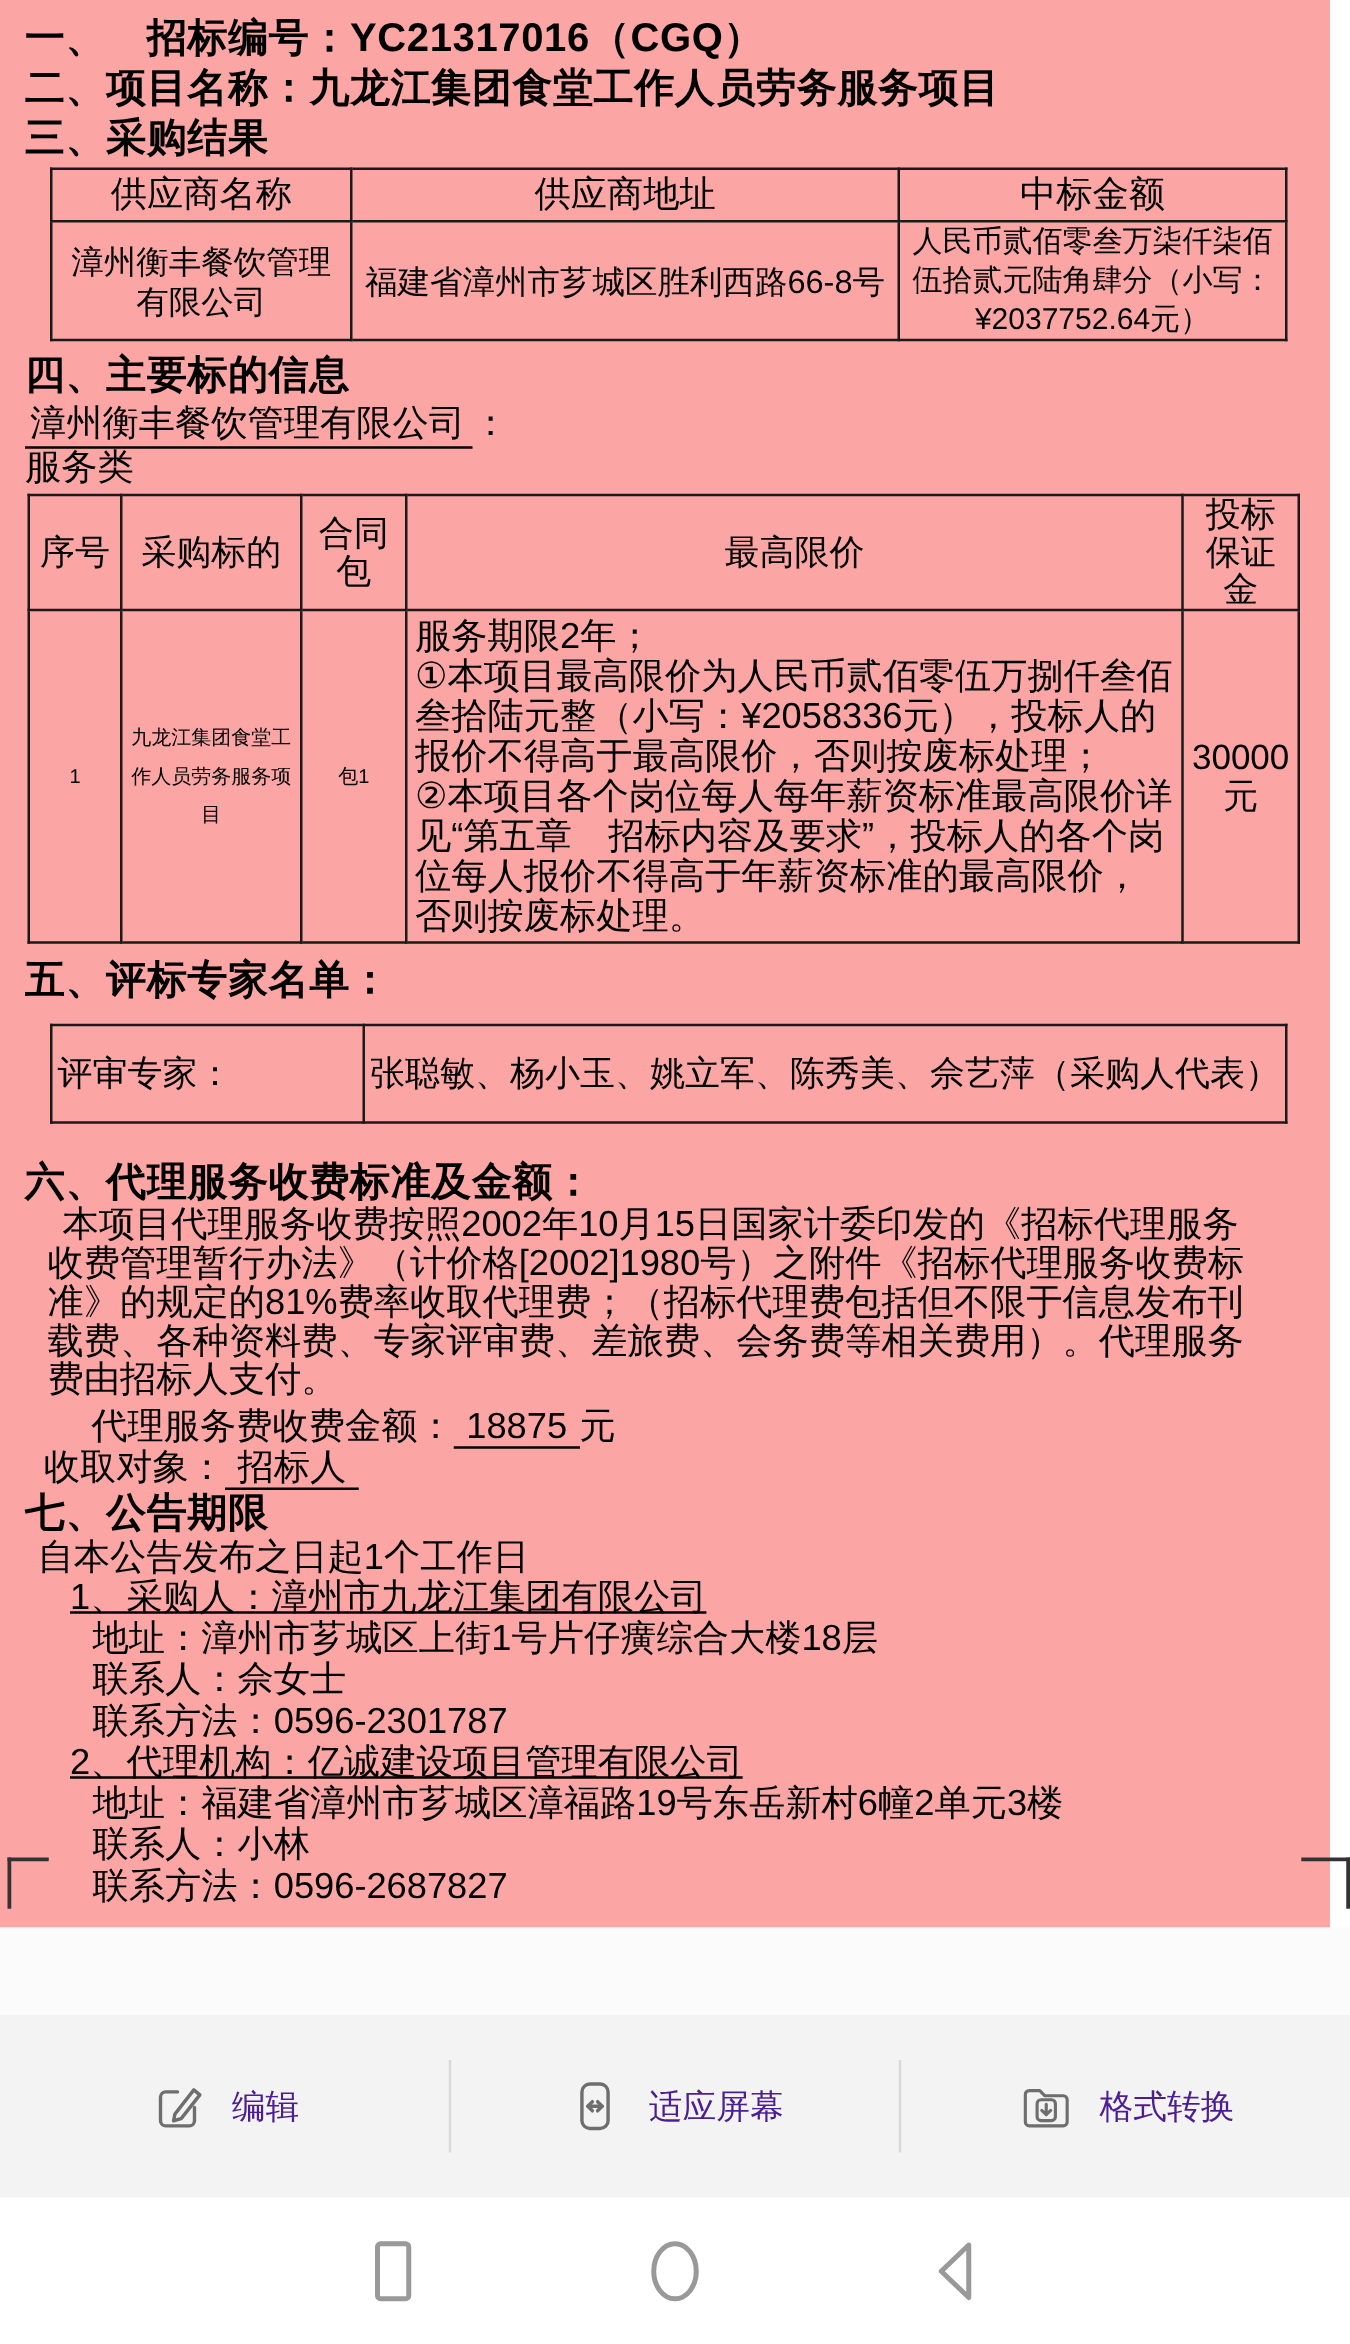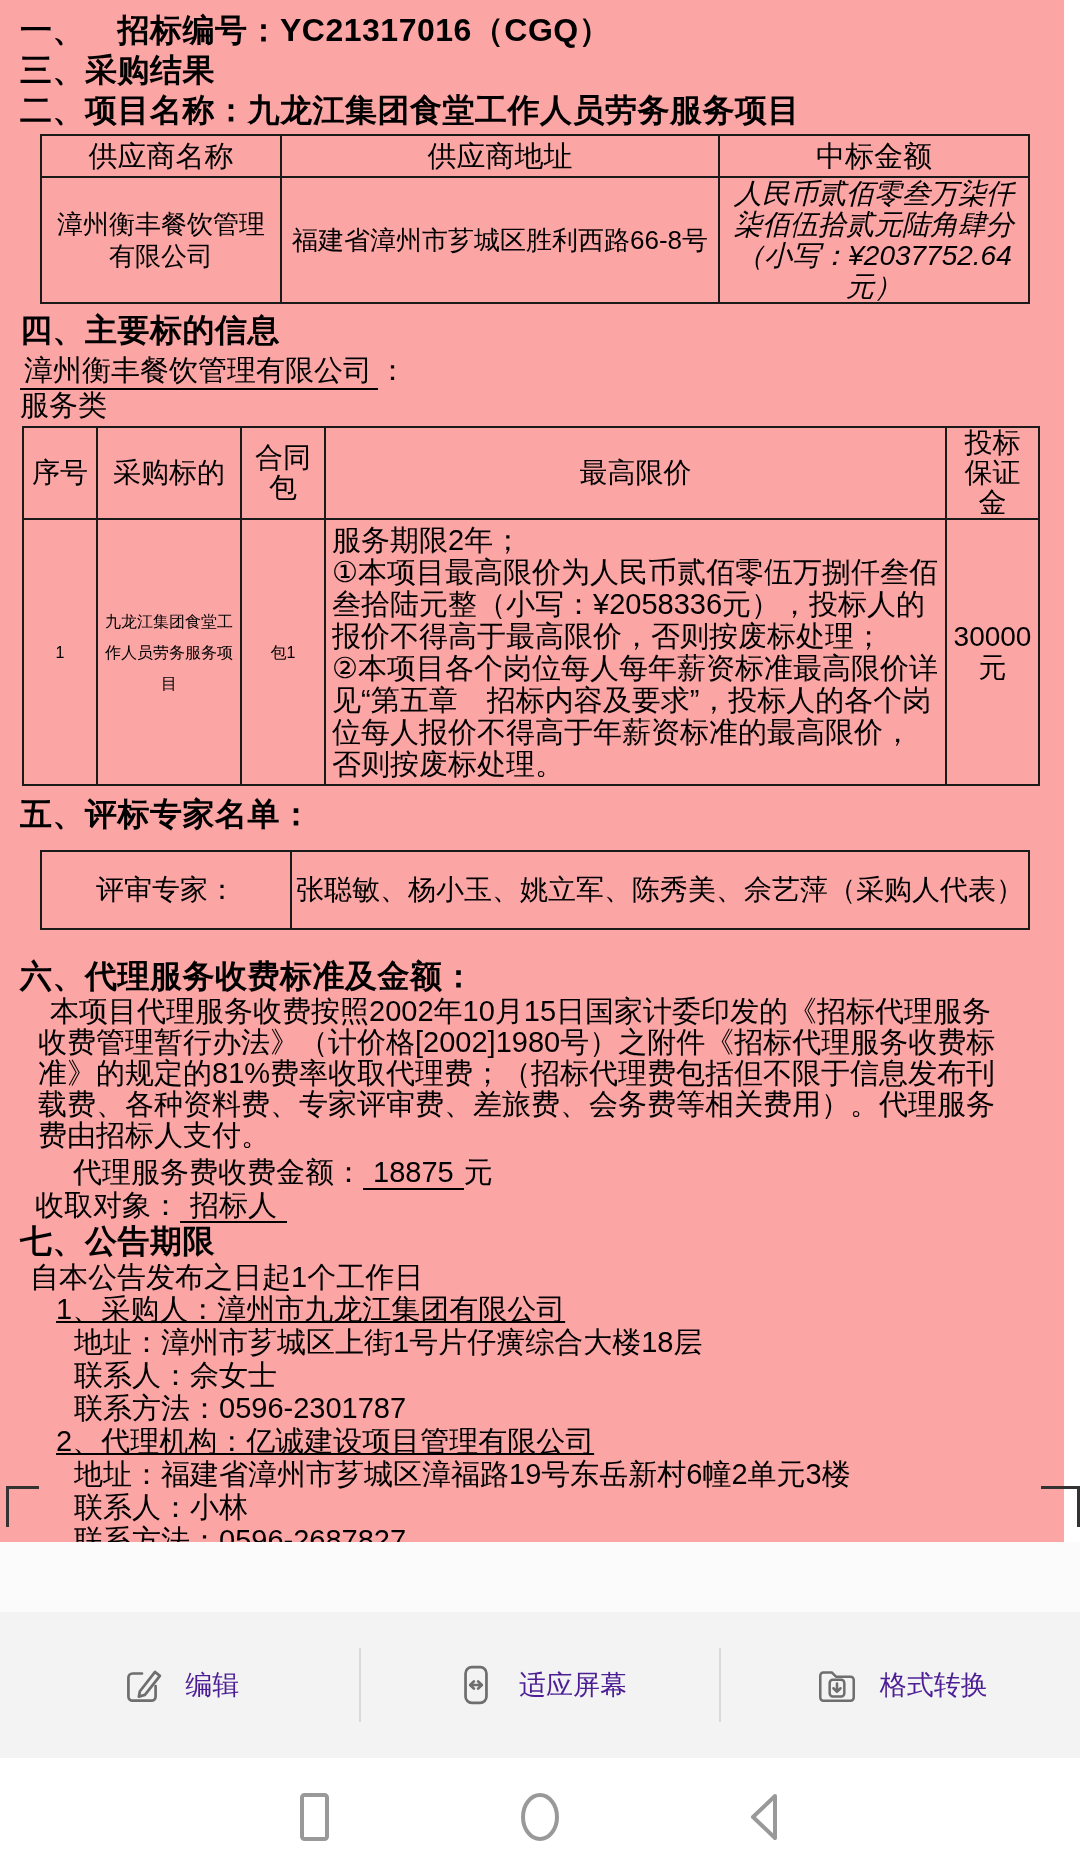--- a/index.html
+++ b/index.html
@@ -10,30 +10,30 @@
   
   #doc{position:absolute;top:0;left:0;width:1064px;height:1542px;background:#fca5a5;
        overflow:hidden;box-sizing:border-box;padding:10px 44px 0 20px;font-size:29px;line-height:34px;}
   .h{font-weight:bold;font-size:32px;line-height:40px;letter-spacing:0.5px;}.mt6{margin-top:6px}.mt8{margin-top:8px}
   table{border-collapse:collapse;table-layout:fixed;}
   td,th{border:2px solid #1a1a1a;padding:0 4px;font-weight:normal;vertical-align:middle;}
   
   #t1{margin-left:20px;width:988px;margin-top:4px;}
   #t1 th{font-size:29px;height:40px;text-align:center;}
   #t1 td{font-size:26px;line-height:32px;text-align:center;}
-  #t1 td.amount{font-size:28px;line-height:31px;font-style:italic;}
+  #t1 td.amount{font-size:24px;line-height:31px;}
   
   #t2{margin-left:2px;width:1016px;margin-top:4px;}
   #t2 th{font-size:28px;line-height:30px;height:54px;text-align:center;}
   #t2 td{font-size:16px;line-height:31px;text-align:center;}
   #t2 td.maxprice{font-size:29px;line-height:32px;text-align:left;white-space:pre-line;padding:4px 6px;}
   #t2 td.bond{font-size:28px;}
   
   #t3{margin-left:20px;width:988px;margin-top:16px;}
-  #t3 td{height:76px;text-align:center;font-size:28px;}
+  #t3 td{height:76px;font-size:28px;}
   .u{border-bottom:2px solid #000;padding:0 10px;}
   .underline-co{border-bottom:2px solid #000;padding:0 6px 2px 4px;}
   .para{line-height:31px;text-indent:12px;margin-left:18px;}
   .feeline{margin-top:4px;padding-left:53px;line-height:34px;}
   .payline{padding-left:15px;line-height:32px;}
   .plain1{padding-left:10px;line-height:32px;}
   .c-num{padding-left:36px;line-height:33px;text-decoration:underline;}
   .c-sub{padding-left:54px;line-height:33px;}
   .svc{line-height:34px;}
   .co-line{margin-top:2px;line-height:36px;}
@@ -54,22 +54,22 @@
   svg{display:block;}
 </style>
 </head>
 <body>
 
 <div id="screen">
 
   <div id="doc">
 
     <div class="h">一、　招标编号：YC21317016（CGQ）</div>
+    <div class="h">二、项目名称：九龙江集团食堂工作人员劳务服务项目</div>
     <div class="h">三、采购结果</div>
-    <div class="h">二、项目名称：九龙江集团食堂工作人员劳务服务项目</div>
 
     <table id="t1">
       <colgroup>
           <col style="width:240px">
           <col style="width:438px">
           <col style="width:310px">
         </colgroup>
       <tbody>
           <tr>
         <th>供应商名称</th>

